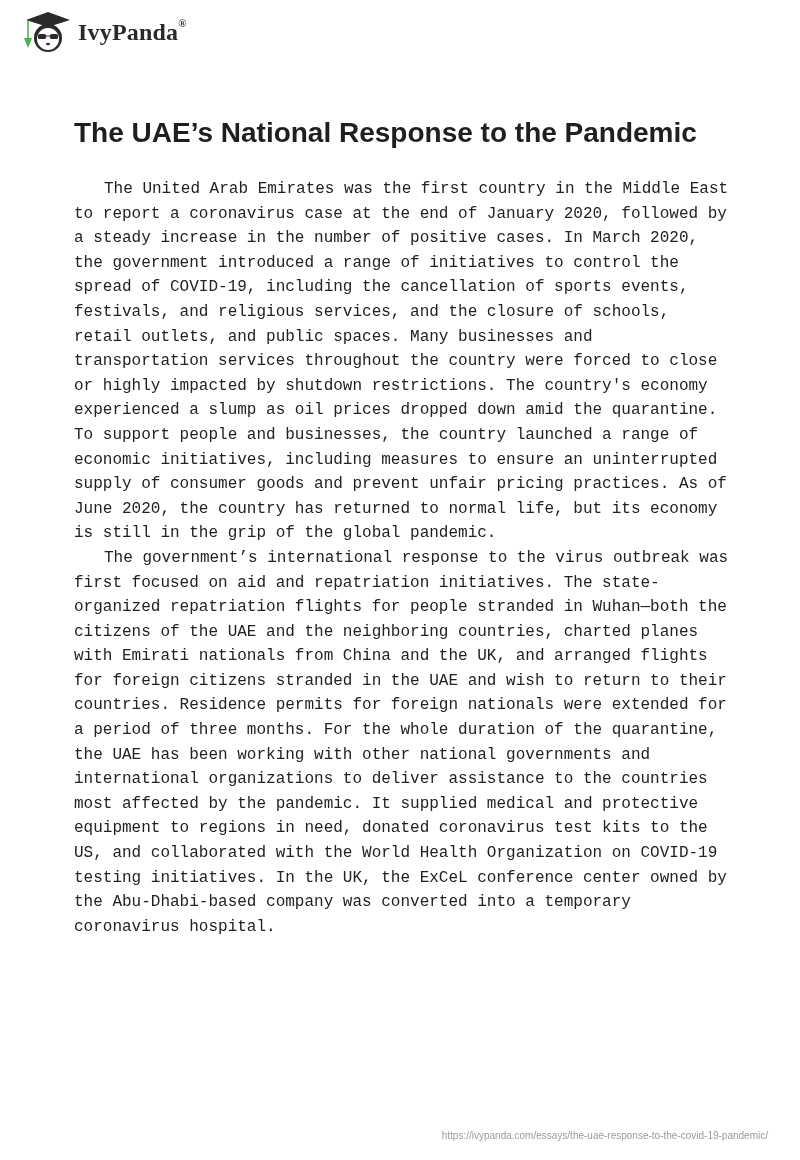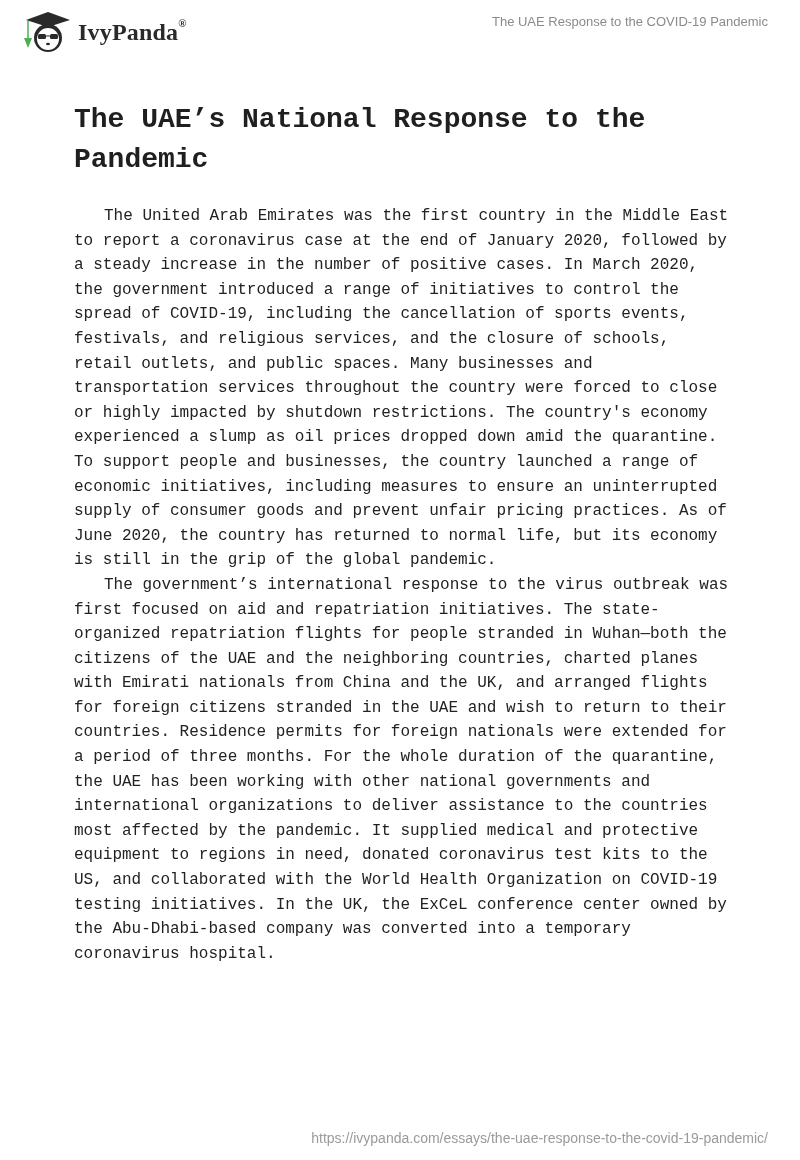--- a/index.html
+++ b/index.html
@@ -9,43 +9,42 @@
   .logo { position: absolute; left: 18px; top: 8px; display: flex; align-items: center; }
   .logo svg { width: 56px; height: 48px; }
   .logo-text { font-family: "Liberation Serif", serif; font-weight: bold; font-size: 24px;
                color: #2a2a2a; margin-left: 4px; letter-spacing: 0.2px; }
   .logo-text sup { font-size: 11px; vertical-align: top; position: relative; top: -2px; }
   .doc-title { position: absolute; right: 32px; top: 14px; font-size: 13px; color: #8a8a8a; }
   .content { position: absolute; left: 74px; top: 70px; width: 660px; }
   p { margin: 0; font-size: 16px; line-height: 24.6px; color: #222; }
   p.indent { text-indent: 30px; font-family: Liberation Mono, monospace; }
   h2 { margin: 0; font-size: 28px; line-height: 40px; font-weight: bold; color: #1f1f1f; }
-  .h1 { margin-top: 30px; margin-bottom: 24px; font-family: Liberation Mono, monospace; }
+  .h1 { margin-top: 43px; margin-bottom: 24px; }
   .h2 { margin-top: 26px; margin-bottom: 24px; }
-  .footer-url { position: absolute; right: 32px; top: 1130px; font-size: 14px; color: #9a9a9a; }
+  .footer-url { position: absolute; right: 32px; top: 1130px; font-size: 10px; color: #9a9a9a; }
 </style>
 </head>
 <body>
 
 <div class="header">
   <div class="logo">
     <svg viewBox="0 0 56 48">
       <polygon points="8,12 30,4 52,12 30,19" fill="#2a2a2a"></polygon>
       <line x1="10" y1="13" x2="10" y2="30" stroke="#4caf50" stroke-width="1.5"></line>
       <path d="M6,30 L10,40 L14,30 Z" fill="#4caf50"></path>
       <circle cx="30" cy="30" r="14" fill="#2a2a2a"></circle>
       <circle cx="30" cy="31" r="11" fill="#ffffff"></circle>
       <rect x="20" y="26" width="8" height="5" rx="1.5" fill="#2a2a2a"></rect>
       <rect x="32" y="26" width="8" height="5" rx="1.5" fill="#2a2a2a"></rect>
       <line x1="28" y1="28" x2="32" y2="28" stroke="#2a2a2a" stroke-width="1"></line>
       <ellipse cx="30" cy="36" rx="2" ry="1.3" fill="#2a2a2a"></ellipse>
     </svg>
     <span class="logo-text"><span>IvyPanda</span><sup>®</sup></span>
   </div>
-  <div class="doc-title">The UAE Response to the COVID-19 Pandemic</div>
 </div>
 
 <div class="content">
 
   <h2 class="h1">The UAE’s National Response to the Pandemic</h2>
   <p class="indent">The United Arab Emirates was the first country in the Middle East to report a coronavirus case at the end of January 2020, followed by a steady increase in the number of positive cases. In March 2020, the government introduced a range of initiatives to control the spread of COVID-19, including the cancellation of sports events, festivals, and religious services, and the closure of schools, retail outlets, and public spaces. Many businesses and transportation services throughout the country were forced to close or highly impacted by shutdown restrictions. The country's economy experienced a slump as oil prices dropped down amid the quarantine. To support people and businesses, the country launched a range of economic initiatives, including measures to ensure an uninterrupted supply of consumer goods and prevent unfair pricing practices. As of June 2020, the country has returned to normal life, but its economy is still in the grip of the global pandemic.</p>
 
   <p class="indent">The government’s international response to the virus outbreak was first focused on aid and repatriation initiatives. The state-organized repatriation flights for people stranded in Wuhan—both the citizens of the UAE and the neighboring countries, charted planes with Emirati nationals from China and the UK, and arranged flights for foreign citizens stranded in the UAE and wish to return to their countries. Residence permits for foreign nationals were extended for a period of three months. For the whole duration of the quarantine, the UAE has been working with other national governments and international organizations to deliver assistance to the countries most affected by the pandemic. It supplied medical and protective equipment to regions in need, donated coronavirus test kits to the US, and collaborated with the World Health Organization on COVID-19 testing initiatives. In the UK, the ExCeL conference center owned by the Abu-Dhabi-based company was converted into a temporary coronavirus hospital.</p>
 </div>
 

